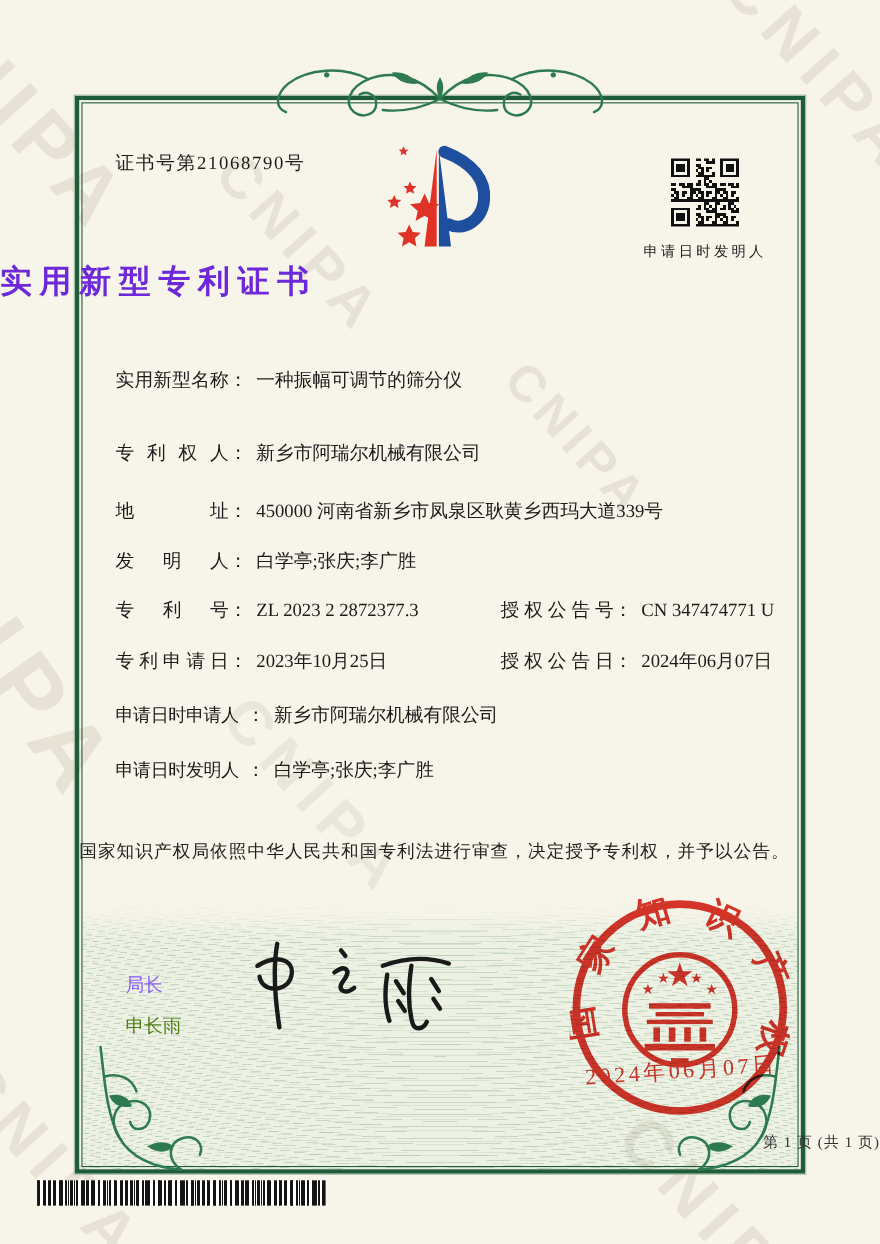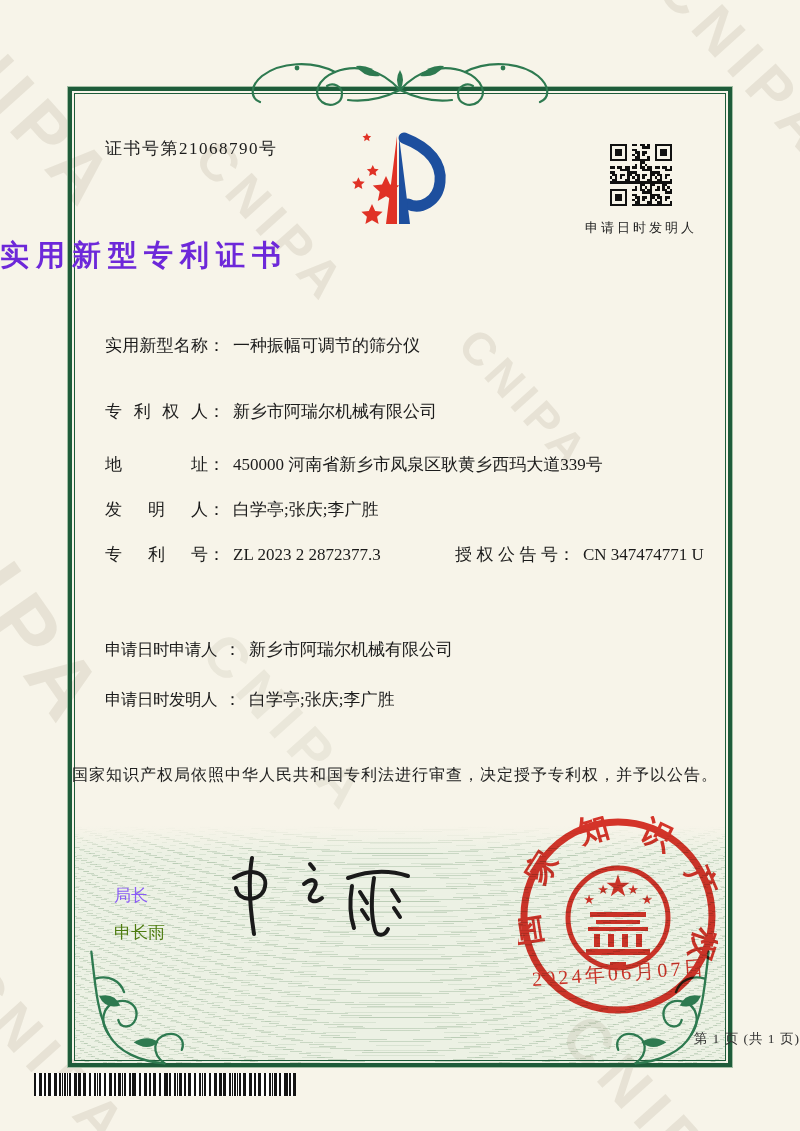--- a/index.html
+++ b/index.html
@@ -413,20 +413,26 @@
   </div>
   <div class="row r4">
     <span class="lbl">发明人</span><span>：</span><span class="val">白学亭;张庆;李广胜</span>
   </div>
   <div class="row r5">
     <span class="lbl">专利号</span><span>：</span><span class="val">ZL 2023 2 2872377.3</span>
     <span class="rcol">
       <span class="lbl">授权公告号</span><span>：</span><span class="val">CN 347474771 U</span>
     </span>
   </div>
+  <div class="row r6">
+    <span class="lbl">专利申请日</span><span>：</span><span class="val">2023年10月25日</span>
+    <span class="rcol">
+      <span class="lbl">授权公告日</span><span>：</span><span class="val">2024年06月07日</span>
+    </span>
+  </div>
   <div class="row r7">
     <span class="lbl-wide">申请日时申请人</span><span>：</span><span class="val">新乡市阿瑞尔机械有限公司</span>
   </div>
   <div class="row r8">
     <span class="lbl-wide">申请日时发明人</span><span>：</span><span class="val">白学亭;张庆;李广胜</span>
   </div>
 
   <div class="legal">
     <div>国家知识产权局依照中华人民共和国专利法进行审查，决定授予专利权，并予以公告。</div>
   </div>

